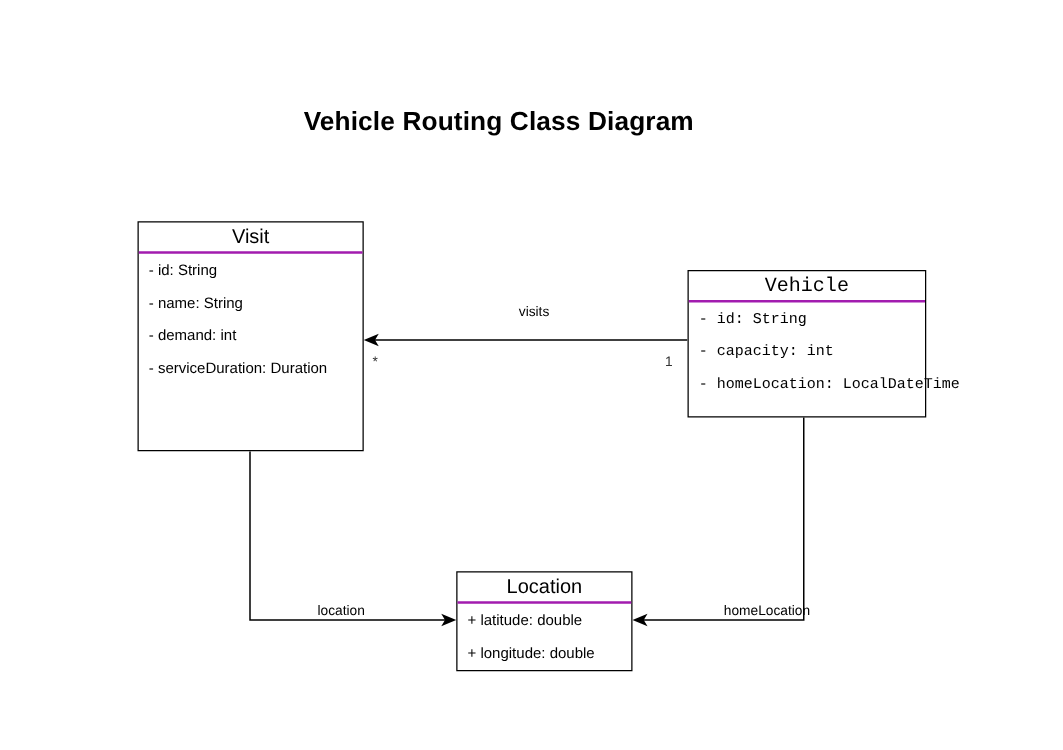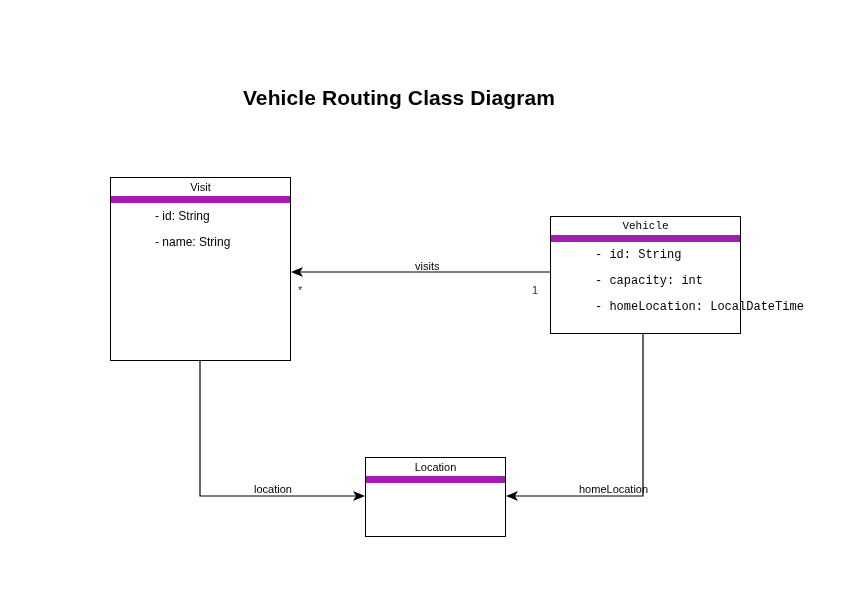--- a/index.html
+++ b/index.html
@@ -42,34 +42,33 @@
     position: absolute;
     box-sizing: border-box;
     background: #ffffff;
     border: 1px solid #000000;
     z-index: 5;
   }
   .uml-class-name {
     box-sizing: border-box;
     width: 100%;
     text-align: center;
-    font-size: 11px;
+    font-size: 16px;
     color: #000000;
-    border-bottom: 7px solid #a21caf;
+    border-bottom: 2px solid #a21caf;
     display: flex;
     align-items: center;
     justify-content: center;
   }
   .uml-attrs {
     box-sizing: border-box;
     width: 100%;
     padding: 0;
     display: flex;
     flex-direction: column;
-    margin-left: 36px;
   }
   .uml-attr {
     box-sizing: border-box;
     font-size: 12px;
     color: #000000;
     padding-left: 8px;
     display: flex;
     align-items: center;
     white-space: nowrap;
   }
@@ -99,21 +98,21 @@
     z-index: 6;
   }
   .edge-mult {
     position: absolute;
     font-size: 11px;
     color: #333333;
     white-space: nowrap;
     z-index: 6;
   }
 
-  #label-visits     { left: 415px; top: 260px; }
+  #label-visits     { left: 415px; top: 244px; }
   #label-location   { left: 254px; top: 483px; }
   #label-homeloc    { left: 546px; top: 483px; padding-left: 33px; }
   #mult-visit-star  { left: 298px; top: 284px; }
   #mult-vehicle-one { left: 532px; top: 284px; }
 
   .edge-line { stroke: #000000; stroke-width: 1.2; fill: none; }
   .arrow-fill { fill: #000000; }
 </style>
 </head>
 <body>
@@ -136,35 +135,39 @@
   </g>
 </svg>
 
 <div class="diagram-title">Vehicle Routing Class Diagram</div>
 
 <div class="uml-class" id="class-visit">
   <div class="uml-class-name">Visit</div>
   <div class="uml-attrs">
     <div class="uml-attr">- id: String</div>
     <div class="uml-attr">- name: String</div>
+    <div class="uml-attr">- demand: int</div>
+    <div class="uml-attr">- serviceDuration: Duration</div>
   </div>
 </div>
 
 <div class="uml-class" id="class-vehicle">
   <div class="uml-class-name">Vehicle</div>
   <div class="uml-attrs">
     <div class="uml-attr">- id: String</div>
     <div class="uml-attr">- capacity: int</div>
     <div class="uml-attr">- homeLocation: LocalDateTime</div>
   </div>
 </div>
 
 <div class="uml-class" id="class-location">
   <div class="uml-class-name">Location</div>
   <div class="uml-attrs">
+    <div class="uml-attr">+ latitude: double</div>
+    <div class="uml-attr">+ longitude: double</div>
   </div>
 </div>
 
 <div class="edge-label" id="label-visits">visits</div>
 
 <div class="edge-mult" id="mult-visit-star">*</div>
 
 <div class="edge-mult" id="mult-vehicle-one">1</div>
 
 <div class="edge-label" id="label-location">location</div>

